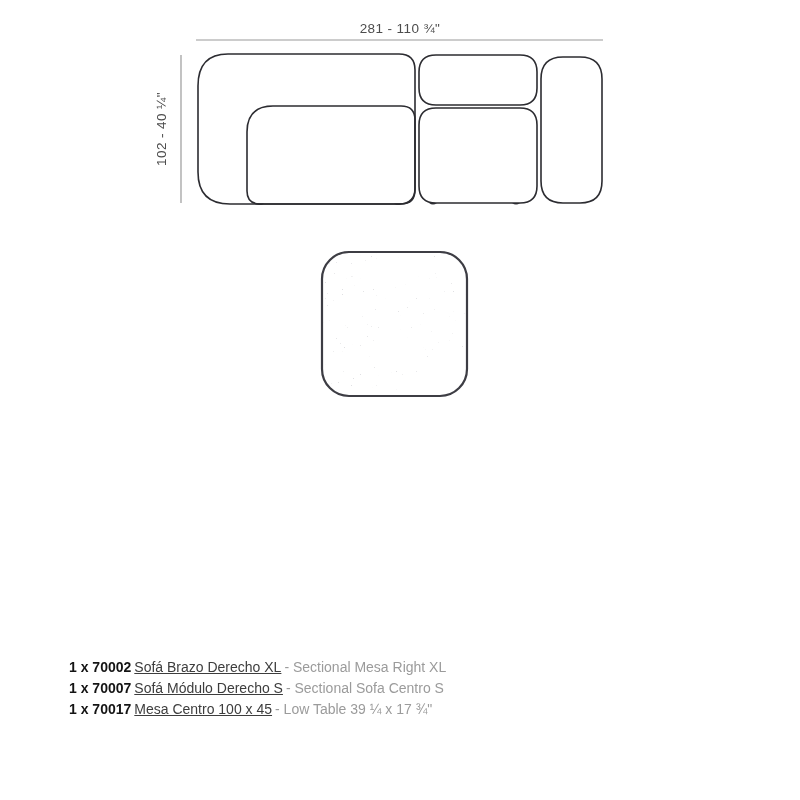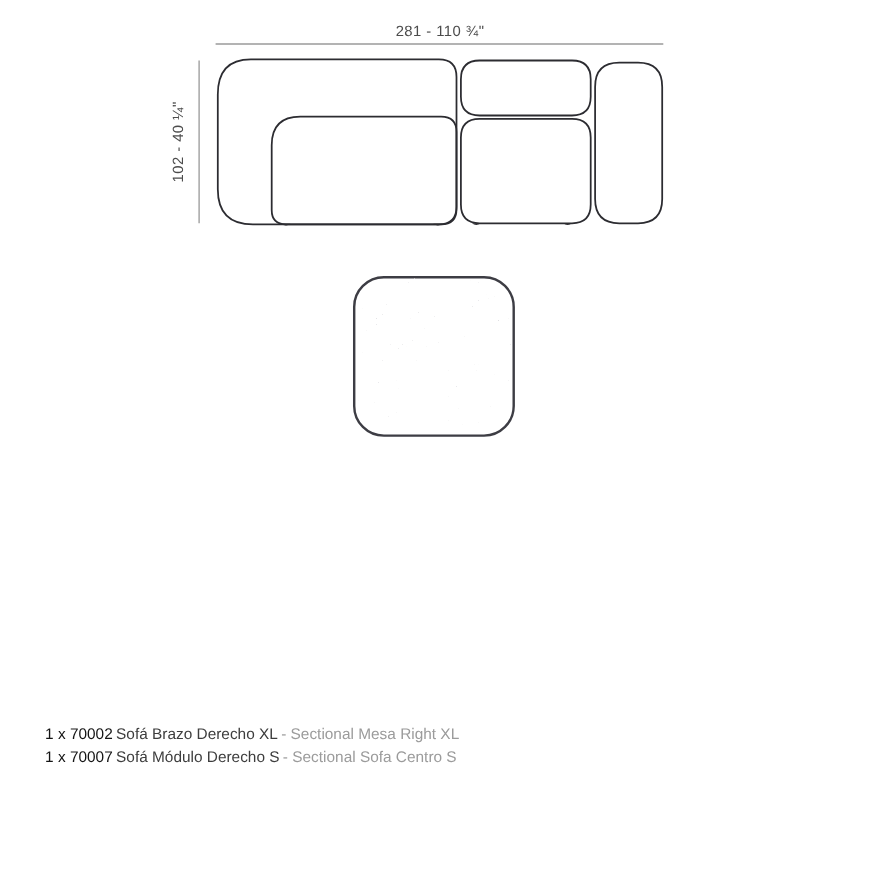--- a/index.html
+++ b/index.html
@@ -12,22 +12,22 @@
   .outline{fill:none;stroke:var(--outline,#2c2c31);stroke-width:1.6;}
   .dimline{stroke:var(--dim-line,#9a9a9a);stroke-width:1.2;fill:none;}
   .dimtext{fill:var(--dim-text,#4c4c4c);font-size:13.5px;letter-spacing:.4px;
            font-family:"Liberation Sans",sans-serif;}
   .tableline{fill:#ffffff;stroke:var(--table-border,#3d3d44);stroke-width:2.2;}
   .foot{fill:var(--outline,#2c2c31);stroke:none;}
 
   
   .parts-list{position:absolute;left:41px;top:657px;font-size:14px;line-height:21px;}
   .parts-row{white-space:nowrap;}
-  .parts-row .qty{font-weight:normal;color:var(--qty-text,#141414);}
-  .parts-row .es{color:var(--name-es-text,#3d3d3d);}
+  .parts-row .qty{font-weight:bold;color:var(--qty-text,#141414);margin-left:28px;}
+  .parts-row .es{color:var(--name-es-text,#3d3d3d);text-decoration:underline;}
   .parts-row .en{color:var(--name-en-text,#9b9b9b);}
   .parts-row span{margin-right:3px;}
 </style>
 </head>
 <body>
 
 <div class="canvas">
 
   <svg class="drawing" viewBox="0 0 800 800">
     <defs>
@@ -63,15 +63,18 @@
     <rect x="323" y="253" width="143" height="142" rx="26" fill="#ffffff" filter="url(#speckle)" opacity="0.95"></rect>
   </svg>
 
   <div class="parts-list">
     <div class="parts-row">
       <span class="qty">1 x 70002</span><span class="es">Sofá Brazo Derecho XL</span><span class="en">- Sectional Mesa Right XL</span>
     </div>
     <div class="parts-row">
       <span class="qty">1 x 70007</span><span class="es">Sofá Módulo Derecho S</span><span class="en">- Sectional Sofa Centro S</span>
     </div>
+    <div class="parts-row">
+      <span class="qty">1 x 70017</span><span class="es">Mesa Centro 100 x 45</span><span class="en">- Low Table 39 ¼ x 17 ¾"</span>
+    </div>
   </div>
 
 </div>
 
 </body></html>

